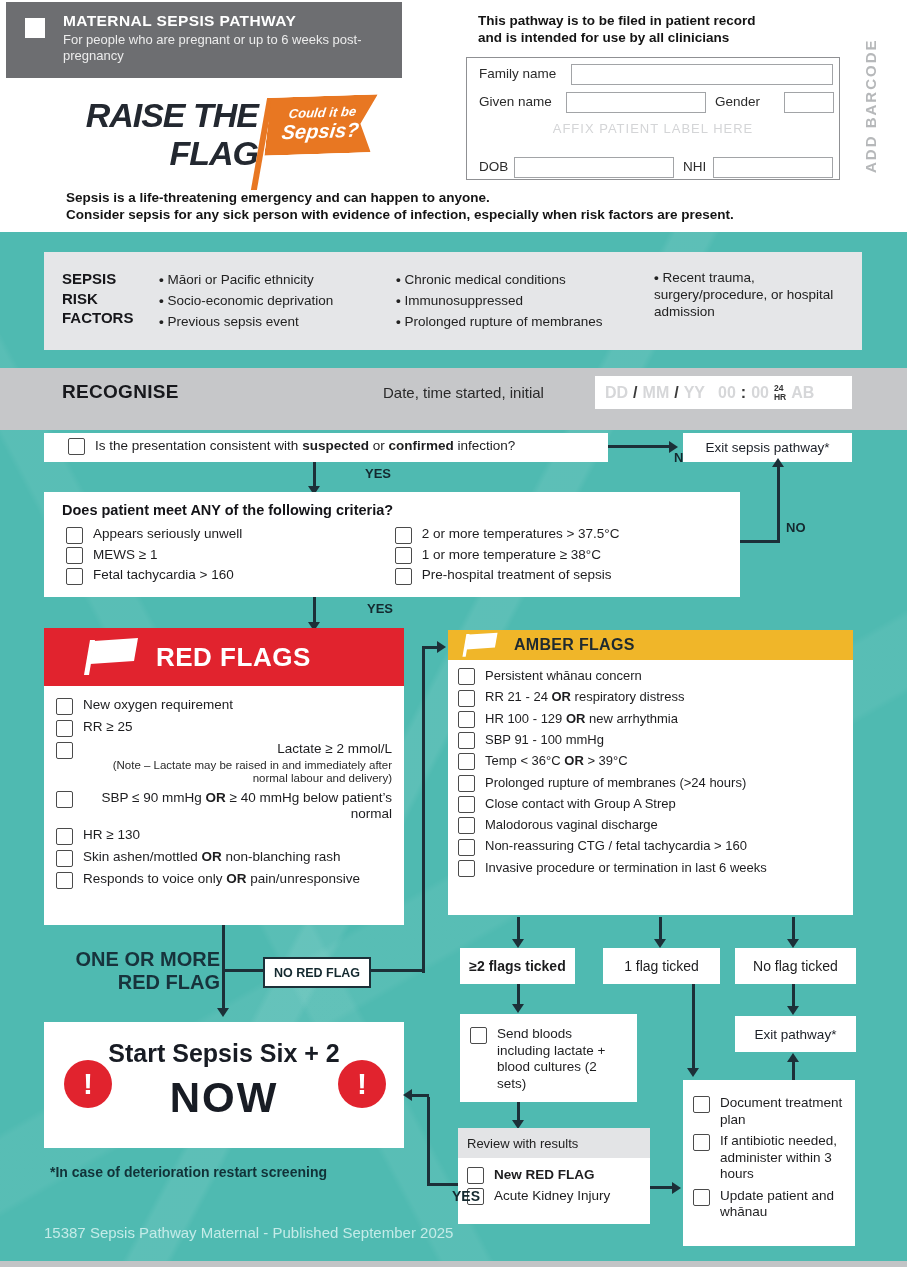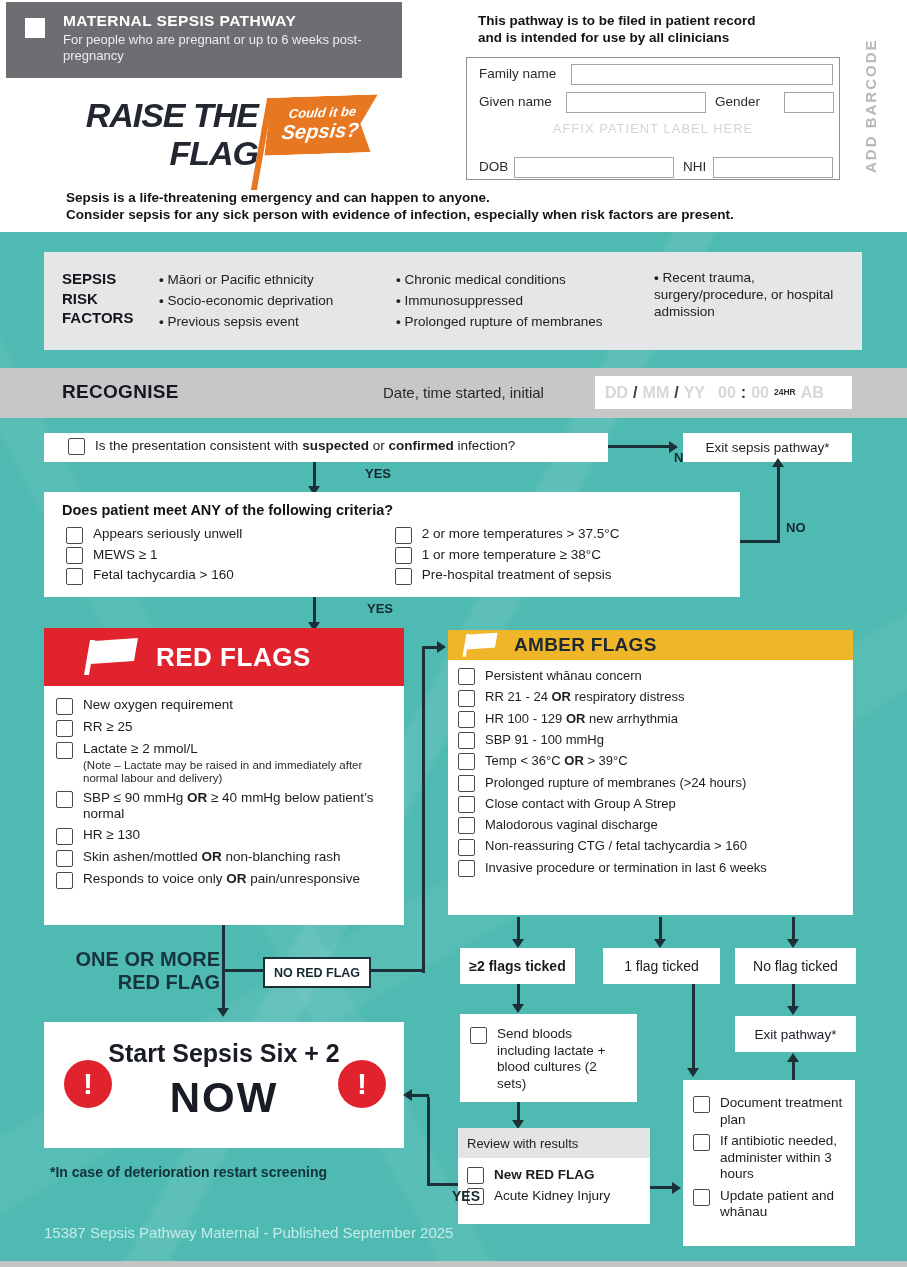--- a/index.html
+++ b/index.html
@@ -45,27 +45,27 @@
   .barcode-v{position:absolute;left:853px;top:22px;width:34px;height:168px;display:flex;align-items:center;justify-content:center;
     writing-mode:vertical-rl;transform:rotate(180deg);font-size:15px;font-weight:800;letter-spacing:2px;color:#b6b8ba;}
   .intro{position:absolute;left:66px;top:190px;font-size:13.5px;font-weight:800;line-height:16.5px;color:#141414;}
   
   .risk-box{position:absolute;left:44px;top:252px;width:818px;height:98px;background:var(--panel-gray);}
   .risk-label{position:absolute;left:18px;top:17px;font-size:15px;font-weight:800;line-height:19.5px;color:#16161a;}
   .risk-col{position:absolute;top:17px;font-size:13.5px;line-height:21px;color:#222;}
   .risk-col .b::before{content:"• ";font-weight:700;}
   .rc1{left:115px;} .rc2{left:352px;} .rc3{left:610px;width:200px;line-height:17px;}
   
-  .rec-bar{position:absolute;left:0;top:368px;width:907px;height:50px;background:var(--bar-gray);}
+  .rec-bar{position:absolute;left:0;top:368px;width:907px;height:62px;background:var(--bar-gray);}
   .rec-title{position:absolute;left:62px;top:13px;font-size:19px;font-weight:800;letter-spacing:.3px;color:#17181c;}
   .rec-date-label{position:absolute;left:383px;top:16px;font-size:15px;color:#2a2a2a;}
   .date-box{position:absolute;left:595px;top:8px;width:257px;height:33px;background:#fff;display:flex;align-items:center;gap:5px;padding:0 10px;box-sizing:border-box;}
   .date-box .ph{font-size:16px;font-weight:700;color:#d6d7d9;}
   .date-box .phd{font-size:16px;font-weight:800;color:#3b3b3b;}
-  .hr-stack{display:flex;line-height:8.5px;font-size:8.5px;font-weight:800;color:#333;}
+  .hr-stack{display:flex;flex-direction:column;line-height:8.5px;font-size:8.5px;font-weight:800;color:#333;}
   
   .ln{position:absolute;background:var(--dark);}
   .ah{position:absolute;width:0;height:0;}
   .ah-d{border-left:6px solid transparent;border-right:6px solid transparent;border-top:9px solid var(--dark);}
   .ah-u{border-left:6px solid transparent;border-right:6px solid transparent;border-bottom:9px solid var(--dark);}
   .ah-r{border-top:6px solid transparent;border-bottom:6px solid transparent;border-left:9px solid var(--dark);}
   .ah-l{border-top:6px solid transparent;border-bottom:6px solid transparent;border-right:9px solid var(--dark);}
   .flow-lab{position:absolute;font-size:13px;font-weight:800;color:#14292f;margin-left:40px;}
   .wbox{position:absolute;background:#fff;box-sizing:border-box;}
   .center-txt{display:flex;align-items:center;justify-content:center;text-align:center;}
@@ -80,25 +80,25 @@
   
   .crit-box{left:44px;top:492px;width:696px;height:105px;padding:8px 14px;}
   .crit-title{font-size:14.5px;font-weight:800;margin:2px 0 5px 4px;color:#141418;}
   .crit-cols{display:flex;}
   .crit-col{width:48%;padding-left:8px;}
   .crit-col .ck-row{margin:2.5px 0;align-items:center;}
   
   .red-box{left:44px;top:628px;width:360px;height:297px;}
   .red-head{height:58px;background:var(--red);display:flex;align-items:center;gap:16px;padding-left:38px;}
   .red-head .ttl{color:#fff;font-size:26px;font-weight:800;letter-spacing:.5px;}
-  .red-body{padding:7px 12px;}
+  .red-body{padding:7px 12px;text-align:right;}
   
   .amber-box{left:448px;top:630px;width:405px;height:285px;}
   .amber-head{height:30px;background:var(--amber);display:flex;align-items:center;gap:14px;padding-left:12px;}
-  .amber-head .ttl{color:#1e2a30;font-size:19px;font-weight:800;letter-spacing:.3px;}
+  .amber-head .ttl{color:#1e2a30;font-size:16px;font-weight:800;letter-spacing:.3px;}
   .amber-body{padding:4px 10px;}
   .amber-body .ck-row{margin:3.3px 0;align-items:center;}
   .amber-body .ck-label{font-size:13px;}
   
   .one-more{position:absolute;left:40px;top:948px;width:180px;text-align:right;font-size:20px;font-weight:800;line-height:23px;color:#17333c;}
   .nrf-box{left:263px;top:957px;width:108px;height:31px;border:2.5px solid var(--dark);font-size:12.5px;font-weight:800;color:#14292f;}
   
   .now-box{left:44px;top:1022px;width:360px;height:126px;}
   .excl{position:absolute;width:48px;height:48px;border-radius:50%;background:var(--red);color:#fff;
     display:flex;align-items:center;justify-content:center;font-size:30px;font-weight:800;}

